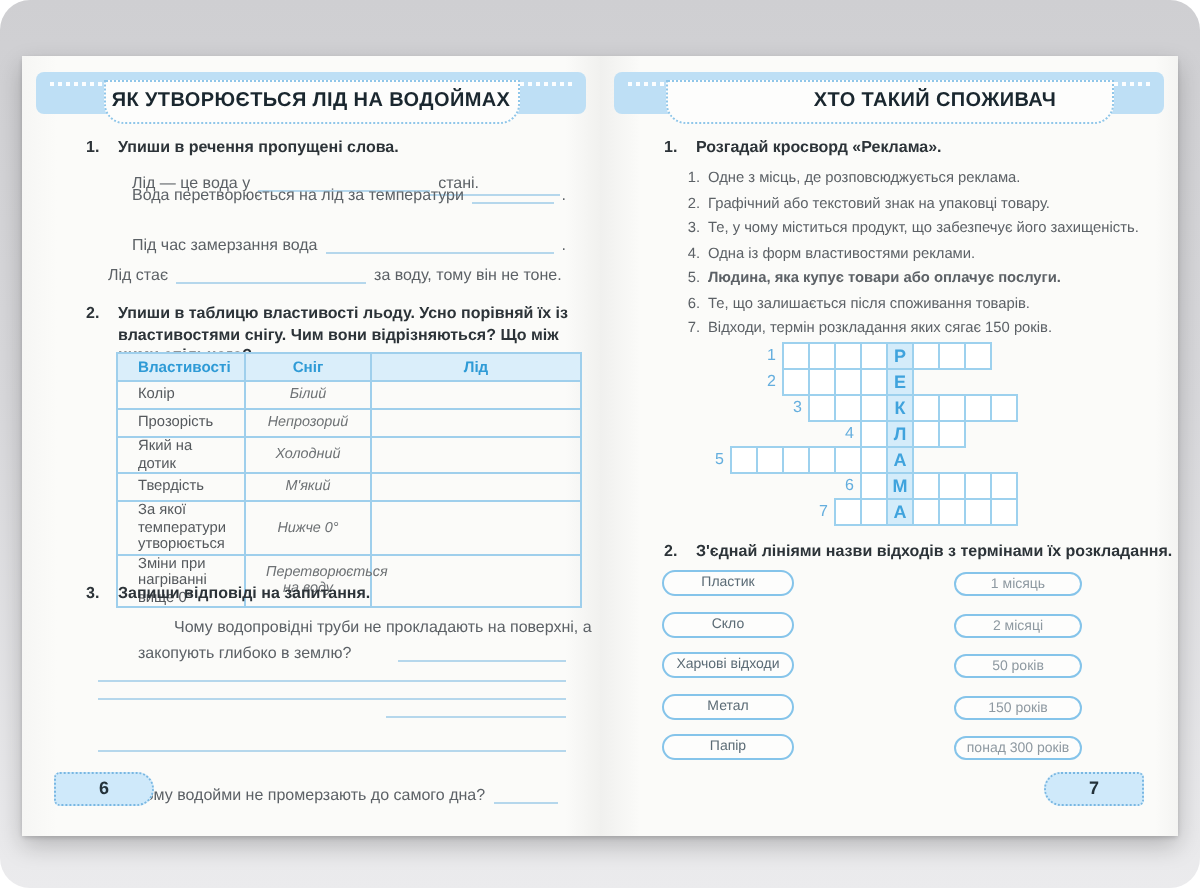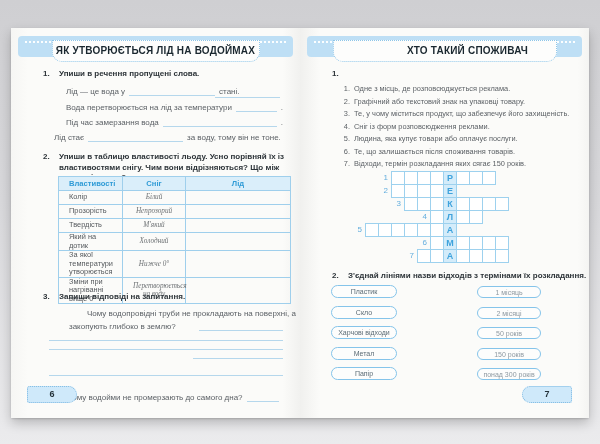--- a/index.html
+++ b/index.html
@@ -1,18 +1,18 @@
 <!DOCTYPE html>
 <html><head>
 <meta charset="utf-8">
 <style>
   html,body{margin:0;padding:0;}
   .stage{position:relative;width:600px;height:444px;overflow:hidden;
     background:linear-gradient(180deg,#cfcfd2 0%,#d8d8db 45%,#ebebed 100%);
-    font-family:"Liberation Sans",sans-serif;}
+    font-family:"Liberation Sans",sans-serif;border-radius:15px;}
   .abs{position:absolute;margin-left:20px;}
   .book{position:absolute;left:11px;top:28px;width:578px;height:390px;
     background:#fafaf8;border-radius:2px;
     box-shadow:0 5px 12px rgba(0,0,0,.22), 0 1px 2px rgba(0,0,0,.15);}
   .page{position:absolute;top:0;width:289px;height:390px;}
   .page-left{left:0;background:linear-gradient(90deg,#f6f6f4 0%,#fbfbf9 6%,#fbfbf9 94%,#f1f1ef 100%);}
   .page-right{left:289px;background:linear-gradient(90deg,#f0f0ee 0%,#fbfbf9 7%,#fbfbf9 96%,#f4f4f2 100%);}
   .spine{position:absolute;left:287px;top:0;width:5px;height:390px;
     background:linear-gradient(90deg,rgba(0,0,0,0) 0%,rgba(0,0,0,.10) 45%,rgba(0,0,0,.04) 60%,rgba(0,0,0,0) 100%);}
 
@@ -31,21 +31,21 @@
   .blank{border-bottom:1px solid #b5d7ec;height:9px;}
   .blank.fix{width:86px;margin:0 4px;}
   .blank.grow{flex:1;margin:0 4px 0 4px;}
   .ln{position:absolute;border-bottom:1px solid #b5d7ec;height:0;}
 
   
   .props-table{position:absolute;left:47px;top:148px;width:232px;border-collapse:collapse;table-layout:fixed;}
   .props-table th,.props-table td{border:1px solid #9fcfec;padding:0 10px;}
   .props-table th{height:13px;background:#daeefa;color:#2f9bd6;font-size:7.6px;font-weight:bold;text-align:center;}
   .props-table td{height:13px;font-size:7.4px;color:#55595d;line-height:8.5px;}
-  .props-table td.hw{font-family:Liberation Serif, serif;font-style:italic;color:#6d7174;text-align:center;font-size:7.2px;}
+  .props-table td.hw{font-family:Liberation Sans, sans-serif;font-style:italic;color:#6d7174;text-align:center;font-size:7.2px;}
   .col-prop{width:64px;} .col-snow{width:63px;} .col-ice{width:105px;}
 
   
   .clue-num{position:absolute;left:38px;width:12px;text-align:right;font-size:7.4px;color:#5c6166;}
   .clue-text{position:absolute;left:54px;right:10px;font-size:7.4px;color:#5c6166;white-space:nowrap;}
 
   
   .crossword{position:absolute;left:65px;top:143px;width:146px;height:94px;}
   .cw-row{position:absolute;left:0;width:100%;height:14px;}
   .cw-cell{position:absolute;top:0;width:14px;height:14px;box-sizing:border-box;border:1px solid #9dd1ee;background:#ffffff;}
@@ -77,21 +77,21 @@
 
       <div class="tnum" style="left:32px;top:41px;">1.</div>
       <div class="thead" style="left:48px;top:41px;">Упиши в речення пропущені слова.</div>
 
       <div class="srow" style="left:55px;top:57px;width:200px;">
         <span>Лід — це вода у</span>
         <span class="blank fix"></span>
         <span>стані.</span>
       </div>
       <div class="ln" style="left:204px;top:69px;width:65px;"></div>
-      <div class="srow" style="left:55px;top:73px;width:217px;">
+      <div class="srow" style="left:55px;top:63px;width:217px;">
         <span>Вода перетворюється на лід за температури</span>
         <span class="blank grow"></span>
         <span>.</span>
       </div>
       <div class="srow" style="left:55px;top:88px;width:217px;">
         <span>Під час замерзання вода</span>
         <span class="blank grow"></span>
         <span>.</span>
       </div>
       <div class="srow" style="left:43px;top:103px;width:229px;text-align:right;">
@@ -121,27 +121,27 @@
             <td>Колір</td>
             <td class="hw">Білий</td>
             <td></td>
           </tr>
           <tr>
             <td>Прозорість</td>
             <td class="hw">Непрозорий</td>
             <td></td>
           </tr>
           <tr>
+            <td>Який на дотик</td>
+            <td class="hw">Холодний</td>
+            <td></td>
+          </tr>
+          <tr>
             <td>Твердість</td>
             <td class="hw">М'який</td>
-            <td></td>
-          </tr>
-          <tr>
-            <td>Який на дотик</td>
-            <td class="hw">Холодний</td>
             <td></td>
           </tr>
           <tr style="height:19px;">
             <td>За якої температури утворюється</td>
             <td class="hw">Нижче 0°</td>
             <td></td>
           </tr>
           <tr style="height:20px;">
             <td>Зміни при нагріванні вище 0°</td>
             <td class="hw">Перетворюється на воду</td>
@@ -165,32 +165,33 @@
       <div class="ln" style="left:38px;top:347px;width:234px;"></div>
 
       <div class="page-tab tab-left">6</div>
     </div>
 
     <div class="page page-right">
       <div class="band"></div>
       <div class="title-tab" style="min-width:176px;padding-left:46px;">ХТО ТАКИЙ СПОЖИВАЧ</div>
 
       <div class="tnum" style="left:32px;top:41px;">1.</div>
+      <div class="thead" style="left:48px;top:41px;">Розгадай кросворд «Реклама».</div>
 
       <div>
         <span class="clue-num" style="top:56px;">1.</span>
         <span class="clue-text" style="top:56px;">Одне з місць, де розповсюджується реклама.</span>
         <span class="clue-num" style="top:68.5px;">2.</span>
         <span class="clue-text" style="top:68.5px;">Графічний або текстовий знак на упаковці товару.</span>
         <span class="clue-num" style="top:81px;">3.</span>
         <span class="clue-text" style="top:81px;">Те, у чому міститься продукт, що забезпечує його захищеність.</span>
         <span class="clue-num" style="top:93.5px;">4.</span>
-        <span class="clue-text" style="top:93.5px;">Сніг із форм розповсюдження реклами.</span>
+        <span class="clue-text" style="top:93.5px;">Одна із форм властивостями реклами.</span>
         <span class="clue-num" style="top:106px;">5.</span>
-        <span class="clue-text" style="top:106px;">Людина, яка купує товари або оплачує послуги.</span>
+        <span class="clue-text" style="top:106px;font-weight:bold;">Людина, яка купує товари або оплачує послуги.</span>
         <span class="clue-num" style="top:118.5px;">6.</span>
         <span class="clue-text" style="top:118.5px;">Те, що залишається після споживання товарів.</span>
         <span class="clue-num" style="top:131px;">7.</span>
         <span class="clue-text" style="top:131px;">Відходи, термін розкладання яких сягає 150 років.</span>
       </div>
 
       <div class="crossword">
           <div class="cw-row" style="top: 0px;">
             <span class="cw-num" style="left: 11px;">1</span>
             <div class="cw-cell" style="left: 26px;"></div>

